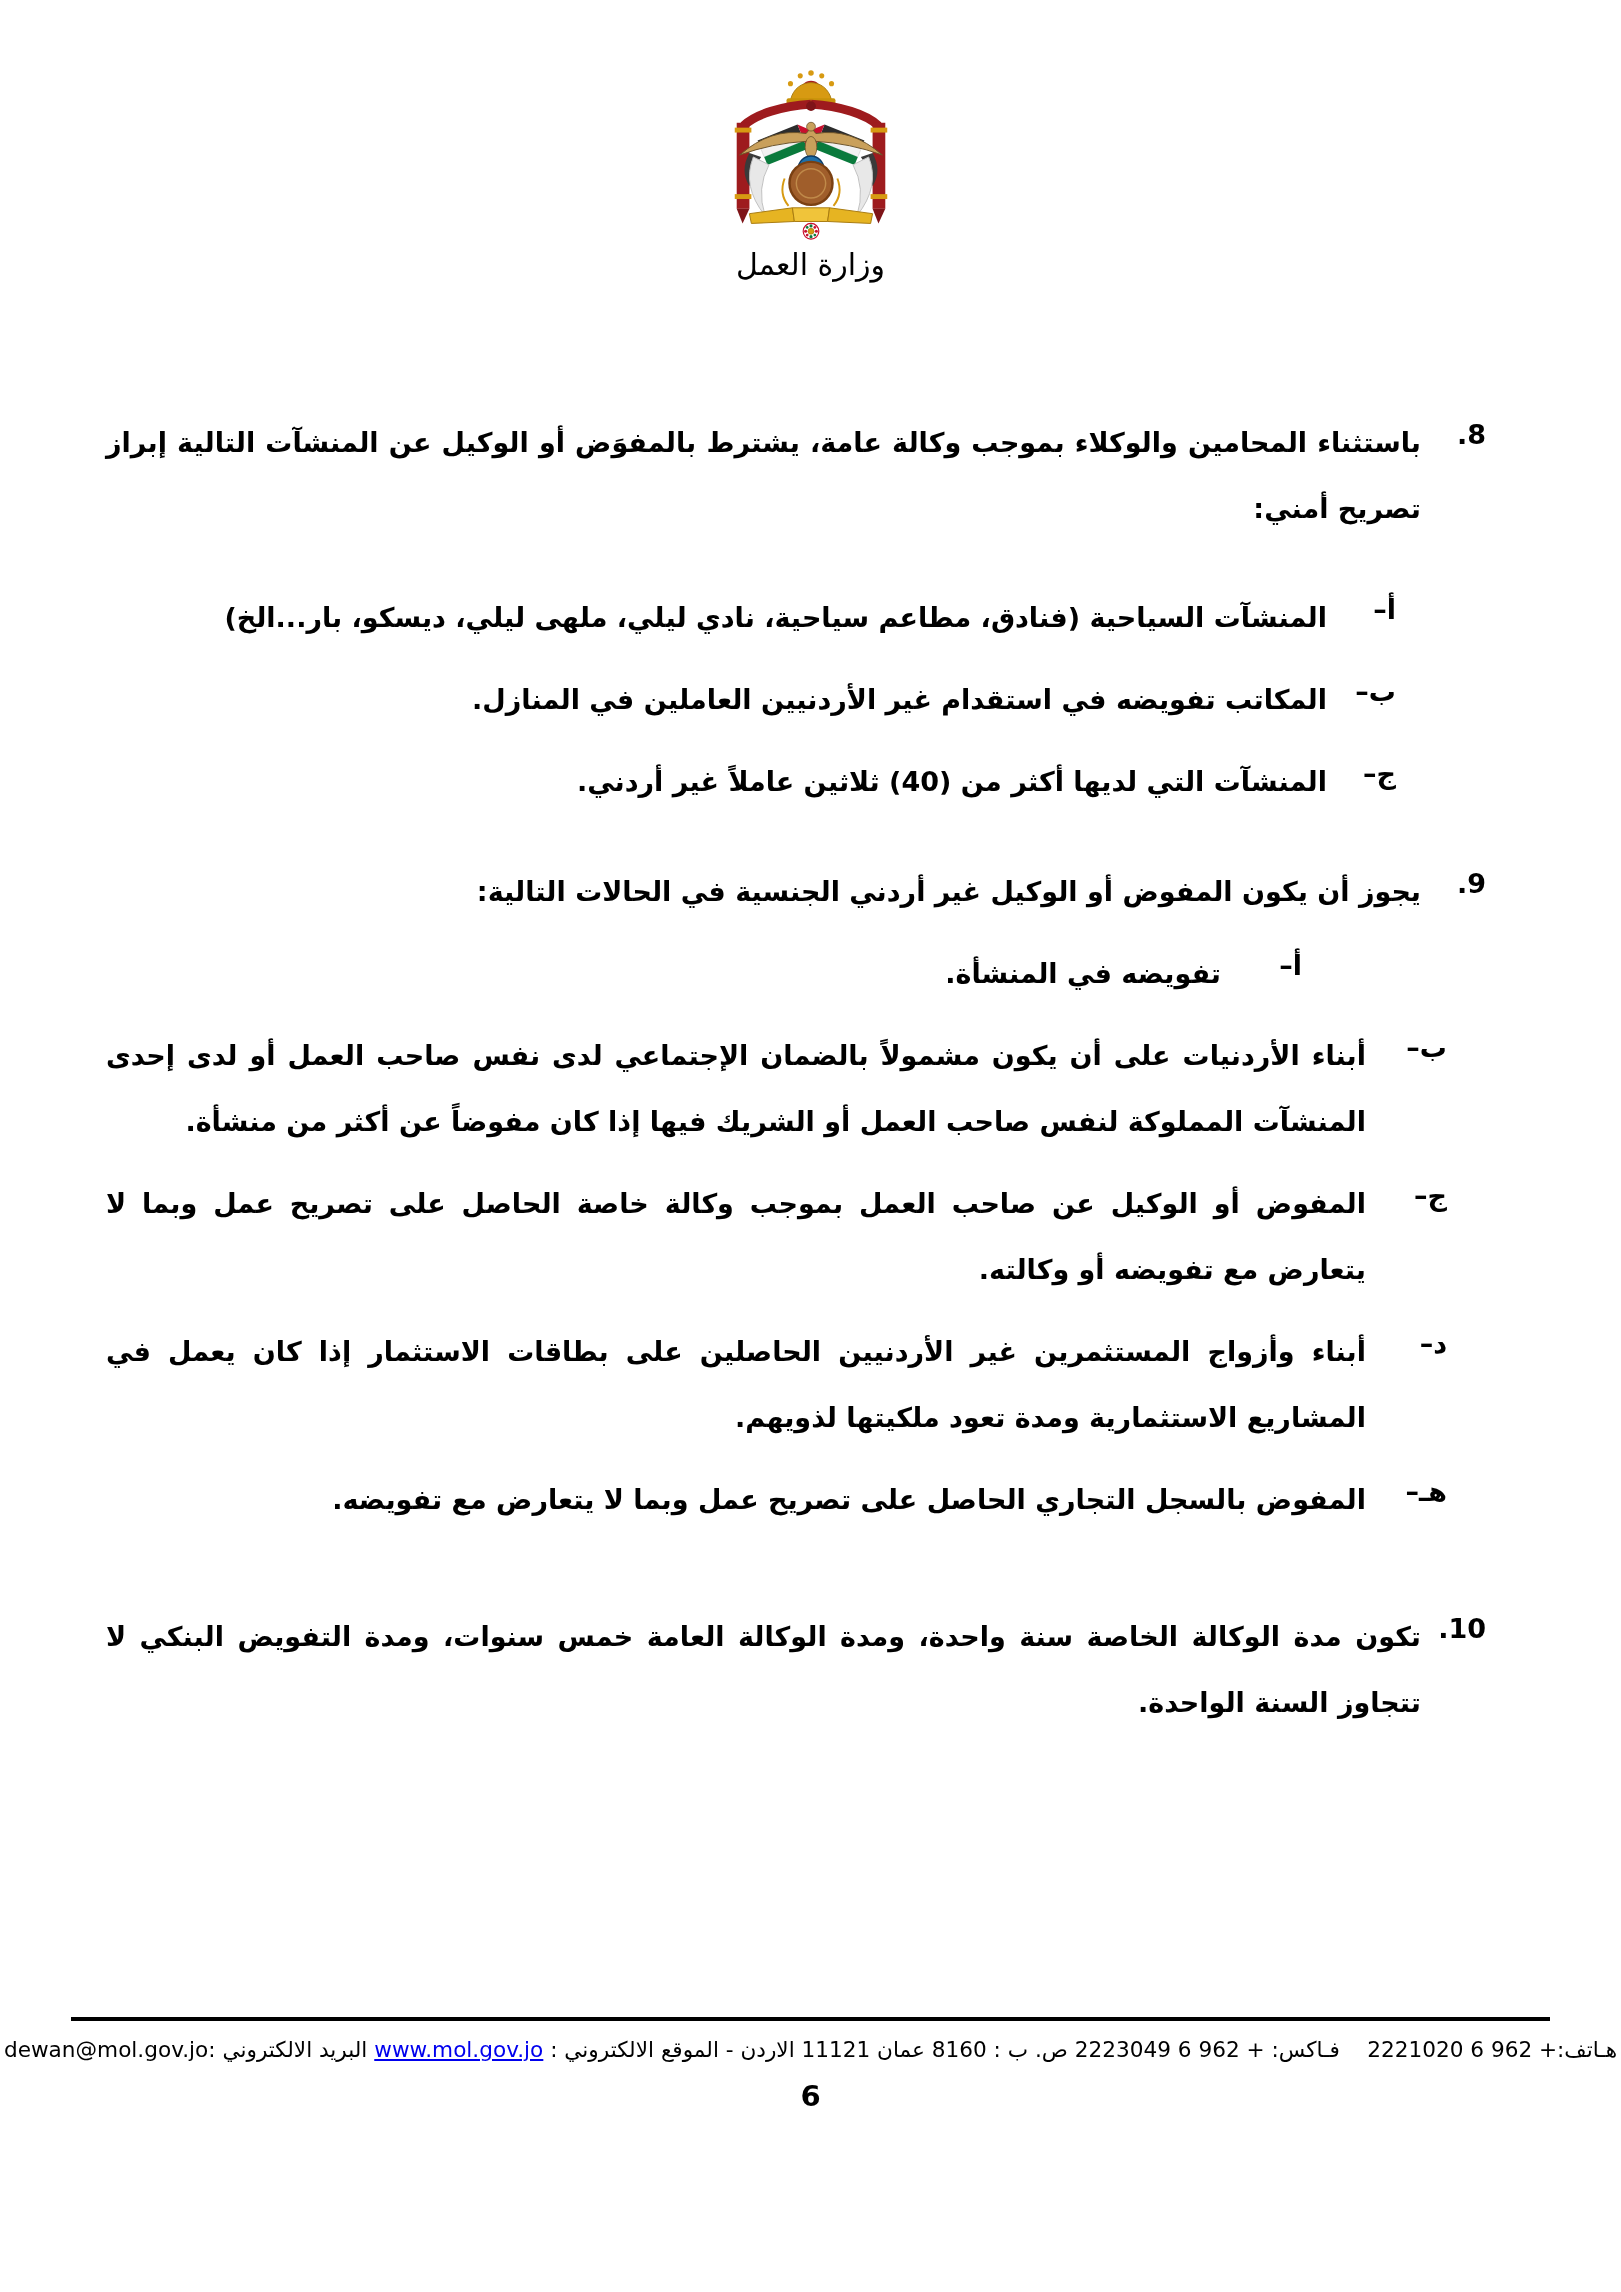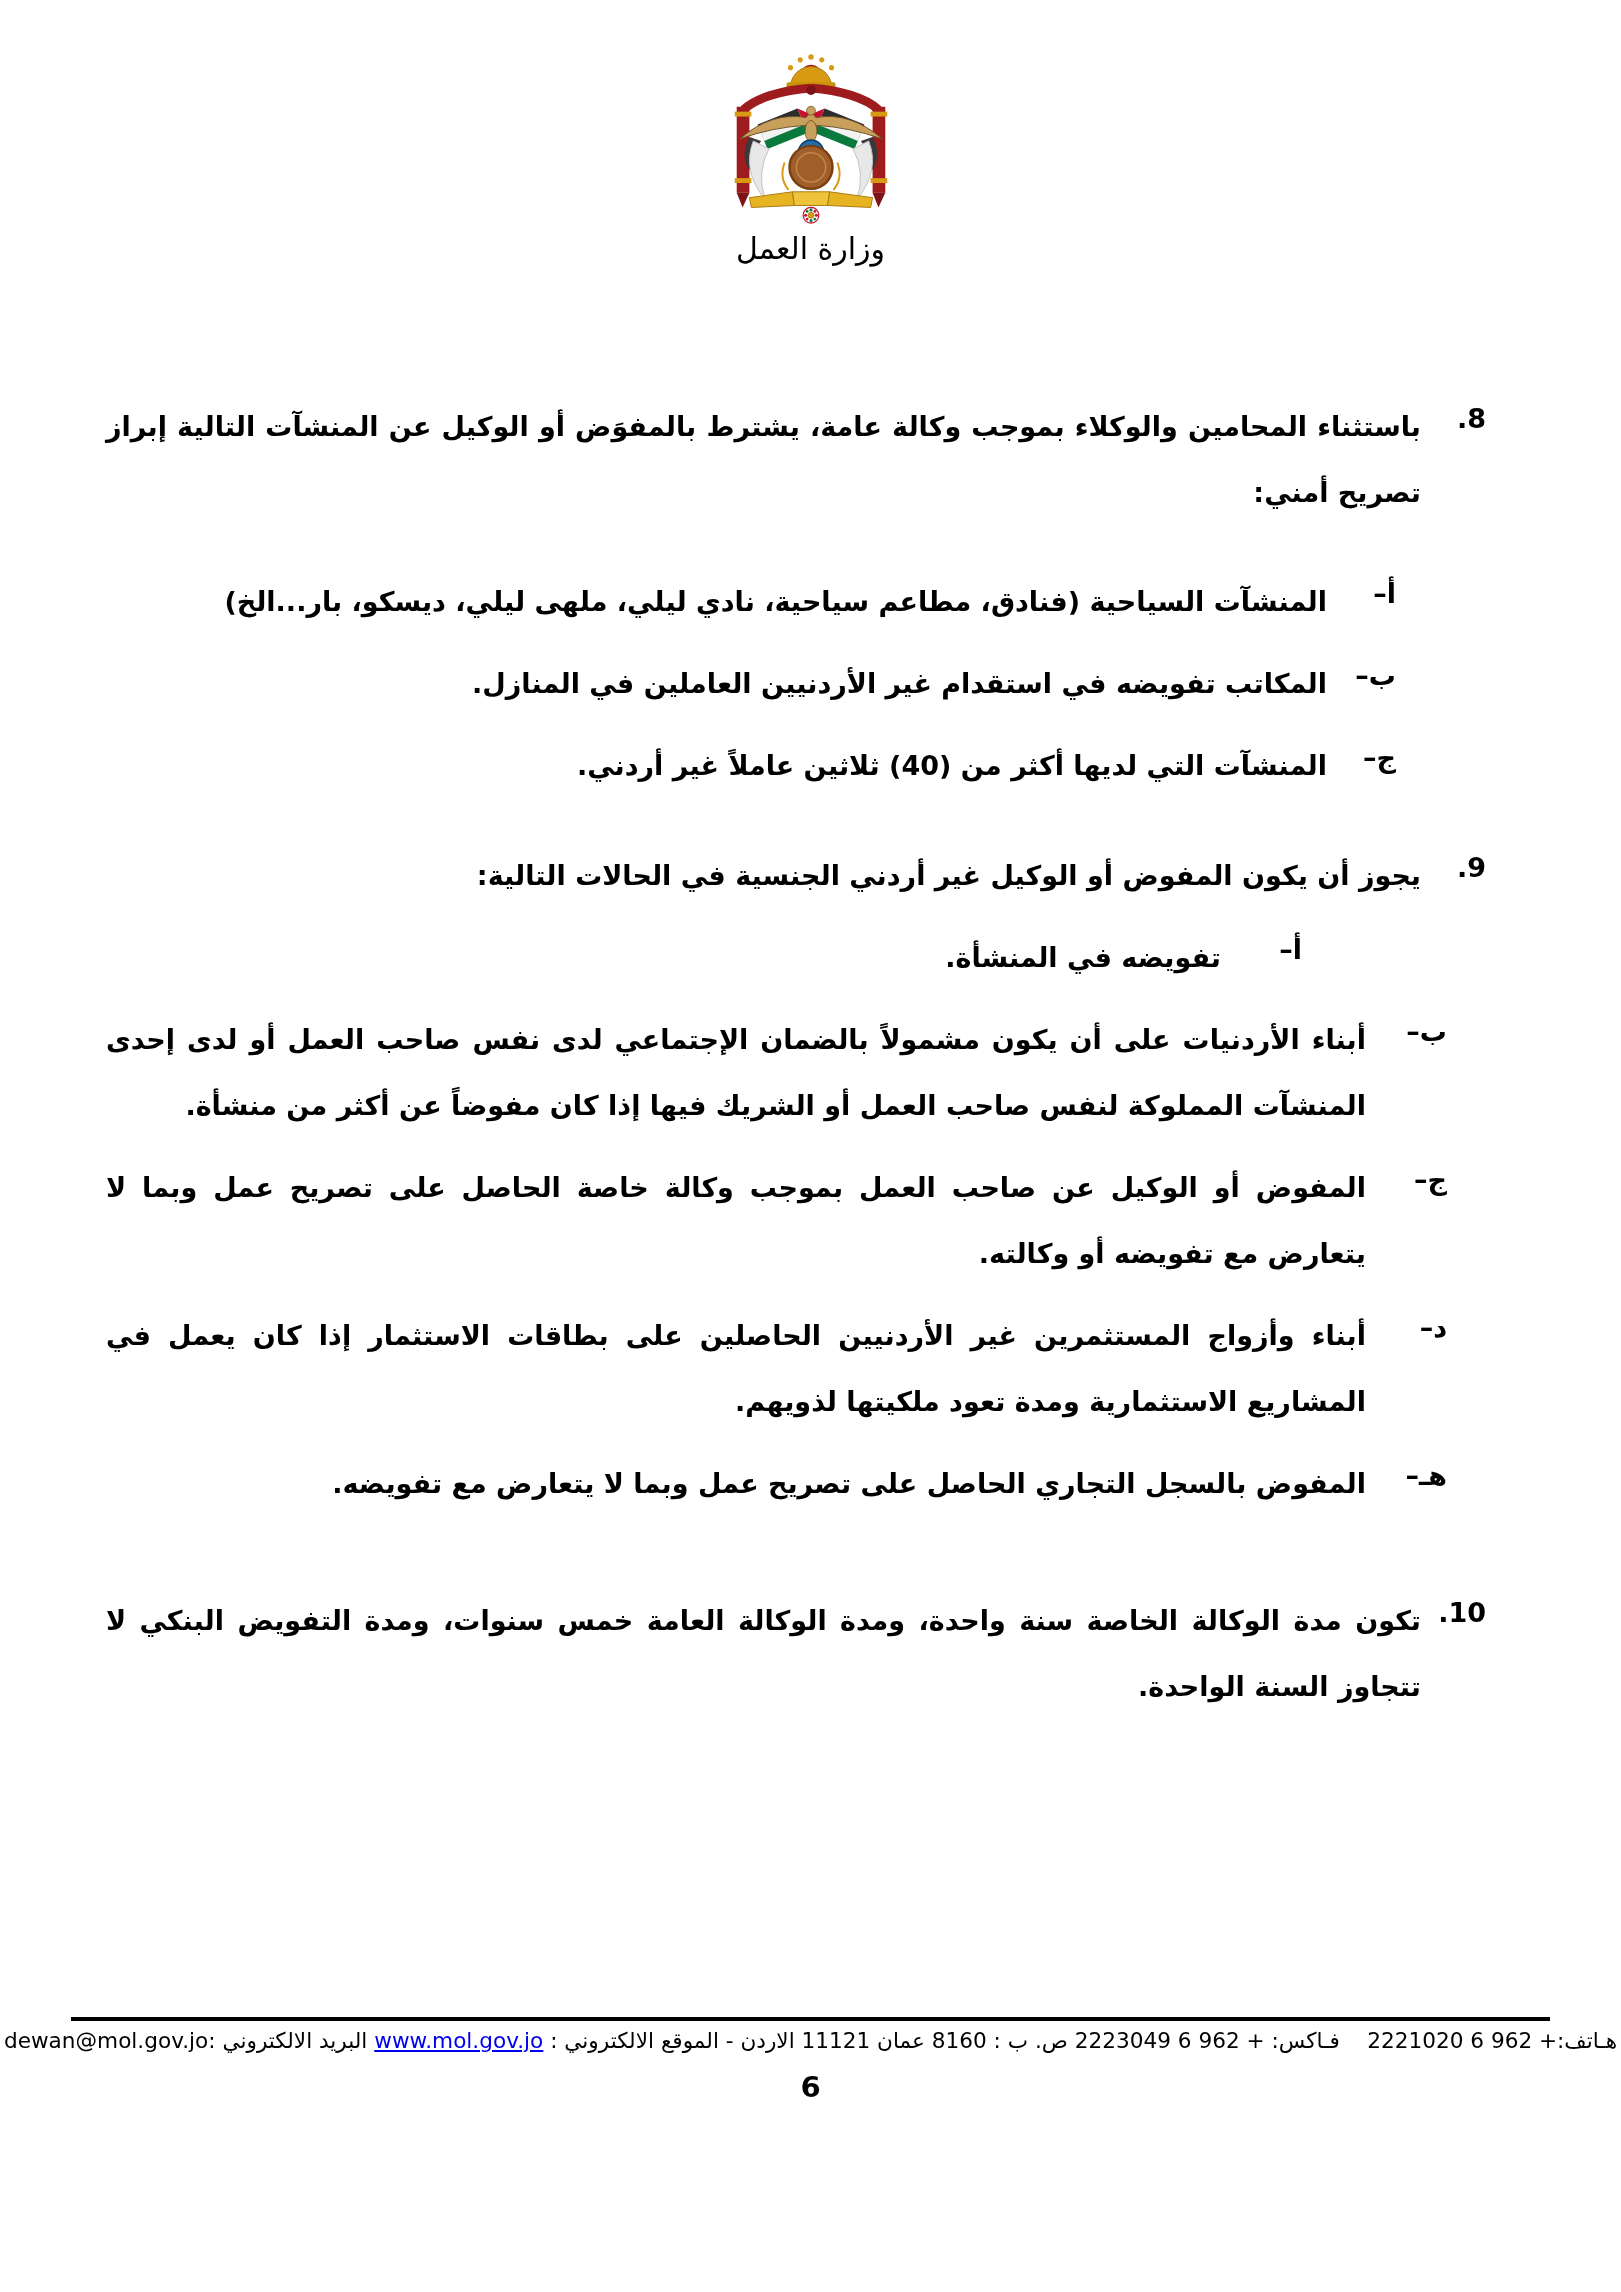--- a/index.html
+++ b/index.html
@@ -2,40 +2,40 @@
 <html lang="ar" dir="rtl"><head>
 <meta charset="utf-8">
 <style>
   html,body{margin:0;padding:0;background:#888;}
   .page{
     width:1621px;height:2293px;background:#ffffff;position:relative;
     margin:0 auto;color:#000;direction:rtl;
     font-family:"DejaVu Sans",sans-serif;overflow:hidden;
   }
   
-  .hdr{padding-top:53px;text-align:center;}
+  .hdr{padding-top:69px;text-align:center;}
   .emblem svg{display:block;margin:0 auto;}
   .ministry{font-size:30px;margin-top:3.9px;}
   
   .content{margin:120px 135px 0 98px;font-size:27px;font-weight:bold;line-height:66px;}
   .item{display:flex;direction:rtl;}
   .item .marker{flex:0 0 57px;}
   .item .text{flex:1;margin:8px;text-align:justify;}
   .sublist.sub8{margin-right:90px;margin-top:27.4px;}
   .sub8 .item .marker{flex:0 0 61px;}
   .item-9{margin-top:28px;}
   .sublist.sub9{margin-right:39px;}
   .sub9 .item .marker{flex:0 0 73px;}
   .sub9 .item.first-sub{margin-right:145px;}
   .item-10{margin-top:55px;}
   
   .footer{position:absolute;left:0;right:0;top:2017px;text-align:center;}
   .rule{margin:0 71px;height:3.9px;background:#000;}
   .kingdom{font-size:25.5px;margin-top:7.8px;}
-  .contact{font-size:21.6px;margin-top:7px;white-space:nowrap;direction:rtl;}
+  .contact{font-size:21.6px;margin-top:16px;white-space:nowrap;direction:rtl;}
   .site-link{color:#0000EE;text-decoration:underline;}
   .pagenum{font-size:29px;font-weight:bold;margin-top:17.6px;}
 </style>
 </head>
 <body>
 
 <div class="page">
 
   <div class="hdr">
     <div class="emblem">

